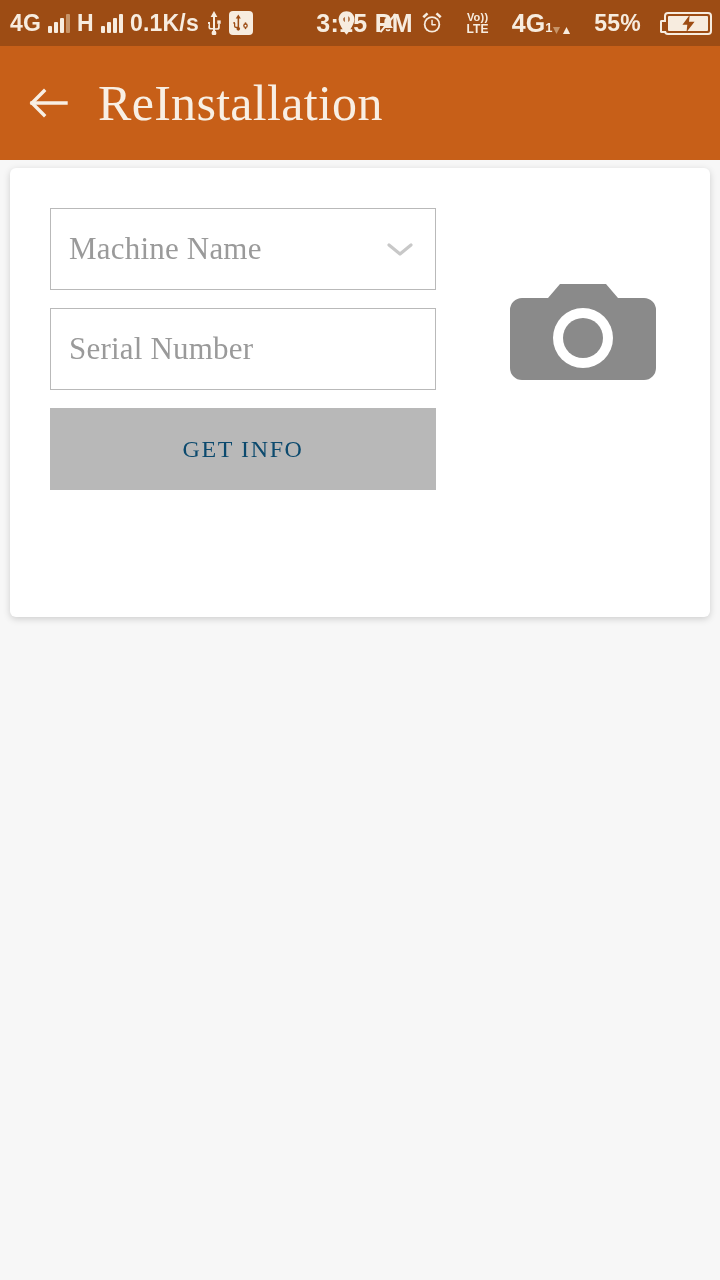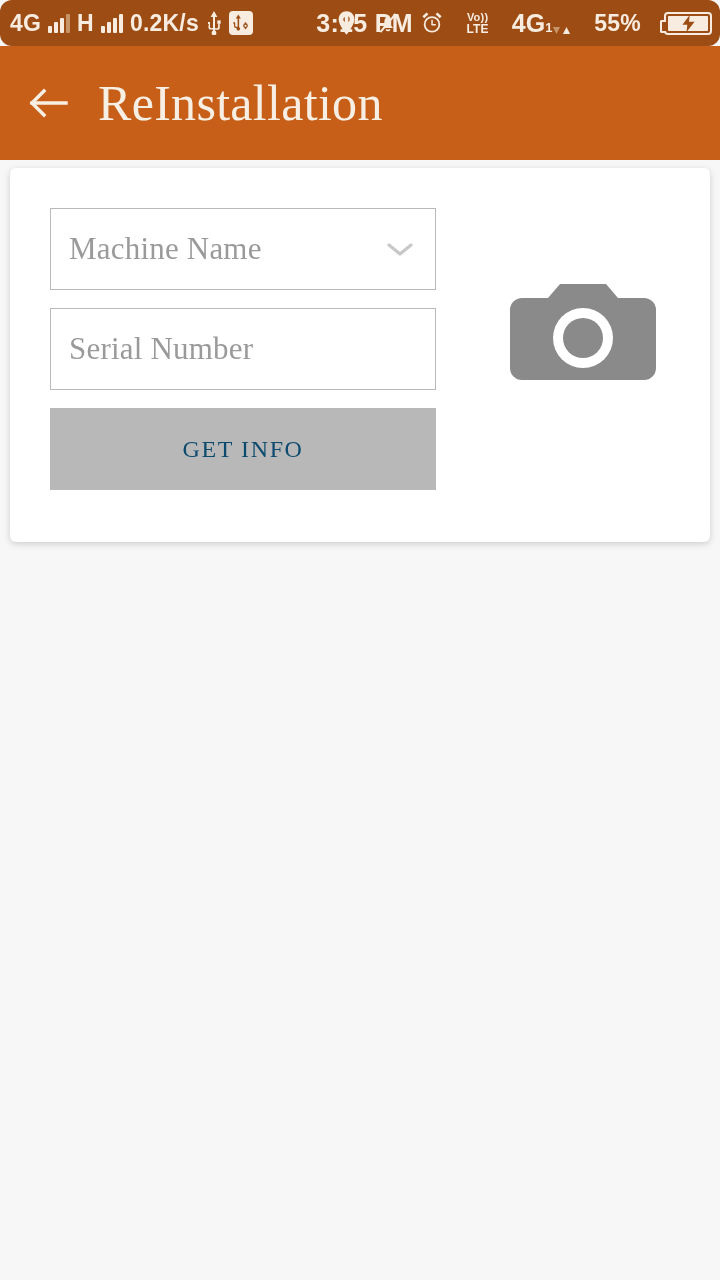--- a/index.html
+++ b/index.html
@@ -11,21 +11,20 @@
   }
 
   
   .status-bar{
     position:relative;
     width:720px; height:46px;
     background:#9d4c14;
     display:flex; align-items:center;
     color:#f7ecdf;
     font-family:"Liberation Sans", sans-serif;
-    border-radius:12px;
   }
   .sb-left{ display:flex; align-items:center; gap:7px; padding-left:10px; flex:0 0 auto; }
   .sb-center{ position:absolute; left:9px; right:0; text-align:center; pointer-events:none; }
   .sb-right{ display:flex; align-items:center; gap:23px; margin-left:auto; padding-right:8px; }
   .sb-text{ font-size:23px; font-weight:700; letter-spacing:.2px; line-height:1; }
   .sb-clock{ font-size:25px; font-weight:700; letter-spacing:.3px; }
 
   
   .bars{ display:flex; align-items:flex-end; gap:2px; height:20px; }
   .bars i{ display:block; width:4px; background:#f7ecdf; border-radius:1px; }
@@ -85,21 +84,21 @@
     line-height:1;
   }
 
   
   .page{ width:720px; height:1120px; background:#f7f7f7; padding-top:8px; }
   .card{
     margin:0 10px;
     background:#ffffff;
     border-radius:6px;
     box-shadow:0 2px 7px rgba(0,0,0,.17);
-    height:374px;
+    height:449px;
     position:relative;
     padding:40px 0 12px 0;
   }
   .form-col{ position:absolute; left:40px; top:40px; width:386px; }
 
   .field{
     width:386px; height:82px;
     border:1px solid #b9b9b9;
     background:#fff;
     display:flex; align-items:center;
@@ -146,21 +145,21 @@
         <i></i>
         <i></i>
       </span>
     <span class="sb-text">H</span>
     <span class="bars">
         <i></i>
         <i></i>
         <i></i>
         <i></i>
       </span>
-    <span class="sb-text">0.2K/s</span>
+    <span class="sb-text">0.1K/s</span>
     <span class="ico">
       <svg width="16" height="24" viewBox="0 0 16 24" fill="#f7ecdf">
         <circle cx="8" cy="22" r="2.4"></circle>
         <rect x="7" y="5" width="2" height="16"></rect>
         <path d="M8 0 L11.4 6 L4.6 6 Z"></path>
         <rect x="2" y="11" width="2" height="2"></rect>
         <path d="M3 12 h1 v4 a1 1 0 0 0 1 1 h3 v1.6 H5 a2.6 2.6 0 0 1 -2.6 -2.6 z"></path>
         <rect x="11.3" y="9.4" width="3.4" height="3.4"></rect>
         <path d="M12.2 12.6 h1.6 v3.6 a2.6 2.6 0 0 1 -2.6 2.6 H8 v-1.6 h3 a1 1 0 0 0 1 -1 z"></path>
       </svg>

